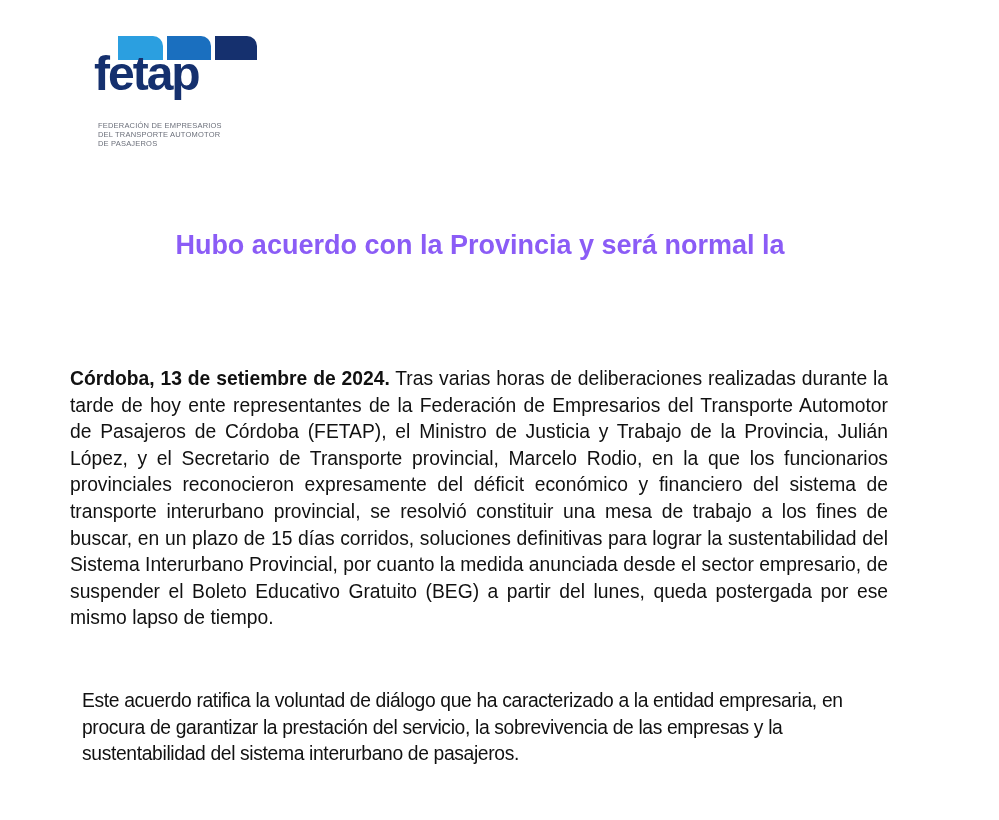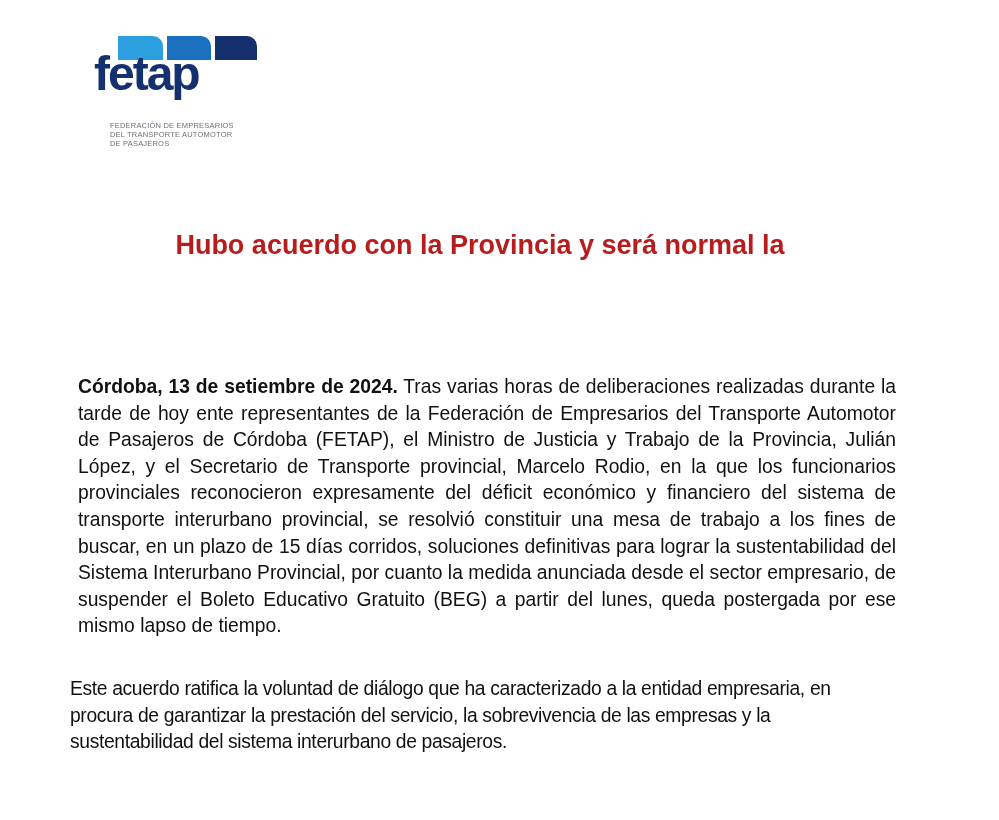--- a/index.html
+++ b/index.html
@@ -6,24 +6,24 @@
     body { width: 999px; height: 820px; position: relative; overflow: hidden;
            font-family: "Liberation Sans", "DejaVu Sans", sans-serif; color: #111; }
     .logo { position: absolute; left: 96px; top: 36px; width: 160px; height: 120px; }
     .blocks { position: absolute; left: 22px; top: 0; height: 24px; display: flex; gap: 4px; }
     .blk { width: 42px; height: 24px; border-radius: 0 10px 0 0; }
     .blk.b1 { background: var(--c1); width: 45px; }
     .blk.b2 { background: var(--c2); width: 44px; }
     .blk.b3 { background: var(--c3); width: 42px; }
     .wordmark { position: absolute; left: -2px; top: 14px; font-weight: bold; font-size: 48px;
                 letter-spacing: -2px; color: var(--c3); line-height: 1; font-family: "Liberation Sans", sans-serif; }
-    .tagline { position: absolute; left: 14px; top: 85px; font-size: 7.5px; line-height: 9px;
+    .tagline { position: absolute; left: 2px; top: 85px; font-size: 7.5px; line-height: 9px;
                color: #6b6f7a; letter-spacing: 0.2px; text-transform: uppercase; }
     .title { position: absolute; left: 100px; top: 226px; width: 760px; text-align: center;
-             font-weight: bold; font-size: 27px; line-height: 38px; color: #b91c1c; }
+             font-weight: bold; font-size: 27px; line-height: 38px; color: #8b5cf6; }
     .para { position: absolute; left: 70px; width: 818px; font-size: 19.3px; line-height: 26.6px;
             text-align: justify; color: #111; }
     .p1 { top: 366px; }
     .p2 { top: 676px; text-align: left; letter-spacing: -0.35px; }
     .lead { font-weight: bold; }
   </style>
 </head>
 <body>
 
 <div class="logo" style="--c1:#2b9fe0; --c2:#1a6fbf; --c3:#15306e;">
@@ -37,17 +37,17 @@
     <div>FEDERACIÓN DE EMPRESARIOS</div>
     <div>DEL TRANSPORTE AUTOMOTOR</div>
     <div>DE PASAJEROS</div>
   </div>
 </div>
 
 <h1 class="title" style="margin:0;">
   <div>Hubo acuerdo con la Provincia y será normal la</div>
 </h1>
 
-<p class="para p1" style="margin:8px;">
+<p class="para p1" style="margin:0;">
   <span class="lead">Córdoba, 13 de setiembre de 2024.</span><span> Tras varias horas de deliberaciones realizadas durante la tarde de hoy ente representantes de la Federación de Empresarios del Transporte Automotor de Pasajeros de Córdoba (FETAP), el Ministro de Justicia y Trabajo de la Provincia, Julián López, y el Secretario de Transporte provincial, Marcelo Rodio, en la que los funcionarios provinciales reconocieron expresamente del déficit económico y financiero  del sistema de transporte interurbano provincial, se resolvió constituir una mesa de trabajo a los fines de buscar, en un plazo de 15 días corridos, soluciones definitivas para lograr la sustentabilidad del Sistema Interurbano Provincial, por cuanto la medida anunciada desde el sector empresario, de suspender el Boleto Educativo Gratuito (BEG) a partir del lunes, queda postergada por ese mismo  lapso de tiempo.</span>
 </p>
 
-<p class="para p2" style="margin:0;">Este acuerdo ratifica la voluntad de diálogo que ha caracterizado a la entidad empresaria, en procura de garantizar la prestación del servicio, la sobrevivencia de las empresas y la sustentabilidad del sistema interurbano de pasajeros.</p>
+<p class="para p2" style="margin:12px;">Este acuerdo ratifica la voluntad de diálogo que ha caracterizado a la entidad empresaria, en procura de garantizar la prestación del servicio, la sobrevivencia de las empresas y la sustentabilidad del sistema interurbano de pasajeros.</p>
 
 </body></html>

